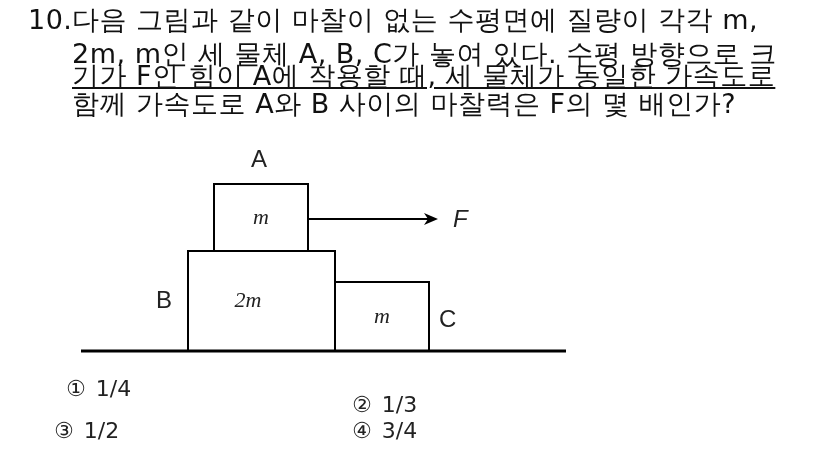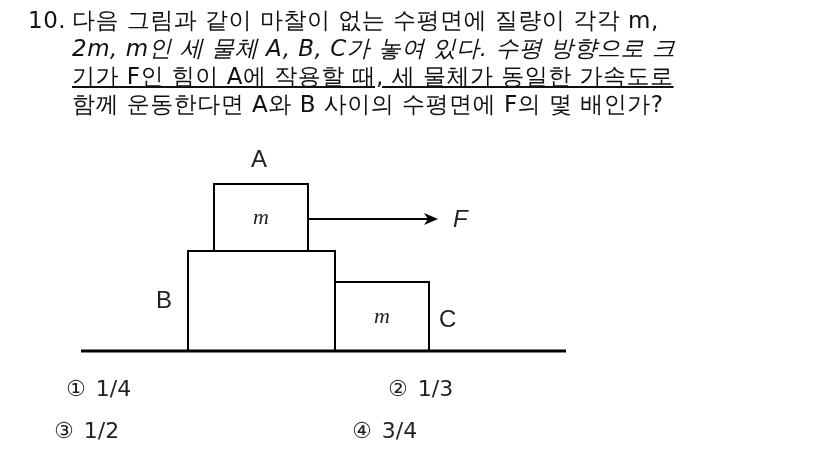--- a/index.html
+++ b/index.html
@@ -1,36 +1,36 @@
 <!DOCTYPE html>
 <html><head>
 <meta charset="utf-8">
 <style>
   html, body { margin: 0; padding: 0; background: #ffffff; }
   body { width: 826px; height: 449px; position: relative; overflow: hidden;
          font-family: "DejaVu Sans", "Liberation Sans", sans-serif; color: #111; }
   .question { position: absolute; left: 28px; top: 4px; width: 790px; }
-  .q-line { position: absolute; font-size: 23px; line-height: 28px; white-space: nowrap; letter-spacing: 0.5px; }
+  .q-line { position: absolute; font-size: 27px; line-height: 28px; white-space: nowrap; letter-spacing: 0.5px; }
   .q-num { left: 0; }
   .q-text { left: 44px; }
   .diagram { position: absolute; left: 0; top: 0; width: 826px; height: 449px; }
   .lbl { position: absolute; font-family: "Liberation Sans", sans-serif; font-size: 24px; color: #222; }
   .mass { position: absolute; font-family: "Liberation Serif", serif; font-style: italic; font-size: 22px; color: #222; text-align: center; }
   .opt { position: absolute; font-family: "DejaVu Sans", sans-serif; font-size: 22px; color: #222; white-space: nowrap; }
   .opt .num { margin-right: 10px; }
 </style>
 </head>
 <body>
 
 <div class="question">
   <div class="q-line q-num" style="top:2px;">10.</div>
   <div class="q-line q-text" style="top:2px;">다음 그림과 같이 마찰이 없는 수평면에 질량이 각각 m,</div>
-  <div class="q-line q-text" style="top:30px;font-style:italic;">2m, m인 세 물체 A, B, C가 놓여 있다. 수평 방향으로 크</div>
+  <div class="q-line q-text" style="top:36px;">2m, m인 세 물체 A, B, C가 놓여 있다. 수평 방향으로 크</div>
   <div class="q-line q-text" style="top:58px;text-decoration:underline;">기가 F인 힘이 A에 작용할 때, 세 물체가 동일한 가속도로</div>
-  <div class="q-line q-text" style="top:86px;">함께 운동한다면 A와 B 사이의 수평면에 F의 몇 배인가?</div>
+  <div class="q-line q-text" style="top:86px;">함께 가속도로 A와 B 사이의 마찰력은 F의 몇 배인가?</div>
 </div>
 
 <div class="diagram">
   <svg width="826" height="449" style="position:absolute;left:0;top:0;">
 
     <line x1="81" y1="351" x2="566" y2="351" stroke="#000" stroke-width="3"></line>
 
     <rect x="214" y="184" width="94" height="67" fill="none" stroke="#000" stroke-width="2"></rect>
 
     <rect x="188" y="251" width="147" height="100" fill="none" stroke="#000" stroke-width="2"></rect>
@@ -42,27 +42,28 @@
       <polygon points="424,213 438,219 424,225 428,219" fill="#000"></polygon>
     </g>
   </svg>
 
   <div class="lbl" style="left:251px; top:145px;">A</div>
   <div class="lbl" style="left:156px; top:286px;">B</div>
   <div class="lbl" style="left:439px; top:305px;">C</div>
   <div class="lbl" style="left:453px; top:205px; font-family:'Liberation Sans',sans-serif; font-style:italic;">F</div>
 
   <div class="mass" style="left:214px; top:204px; width:94px;">m</div>
+  <div class="mass" style="left:188px; top:287px; width:120px;">2m</div>
   <div class="mass" style="left:335px; top:303px; width:94px;">m</div>
 </div>
 
 <div class="opt" style="left:66px; top:376px;">
   <span class="num">①</span><span>1/4</span>
 </div>
-<div class="opt" style="left:352px; top:376px;margin-left:36px;">
+<div class="opt" style="left:352px; top:392px;">
   <span class="num">②</span><span>1/3</span>
 </div>
 <div class="opt" style="left:54px; top:418px;">
   <span class="num">③</span><span>1/2</span>
 </div>
 <div class="opt" style="left:352px; top:418px;text-align:center;">
   <span class="num">④</span><span>3/4</span>
 </div>
 
 </body></html>

